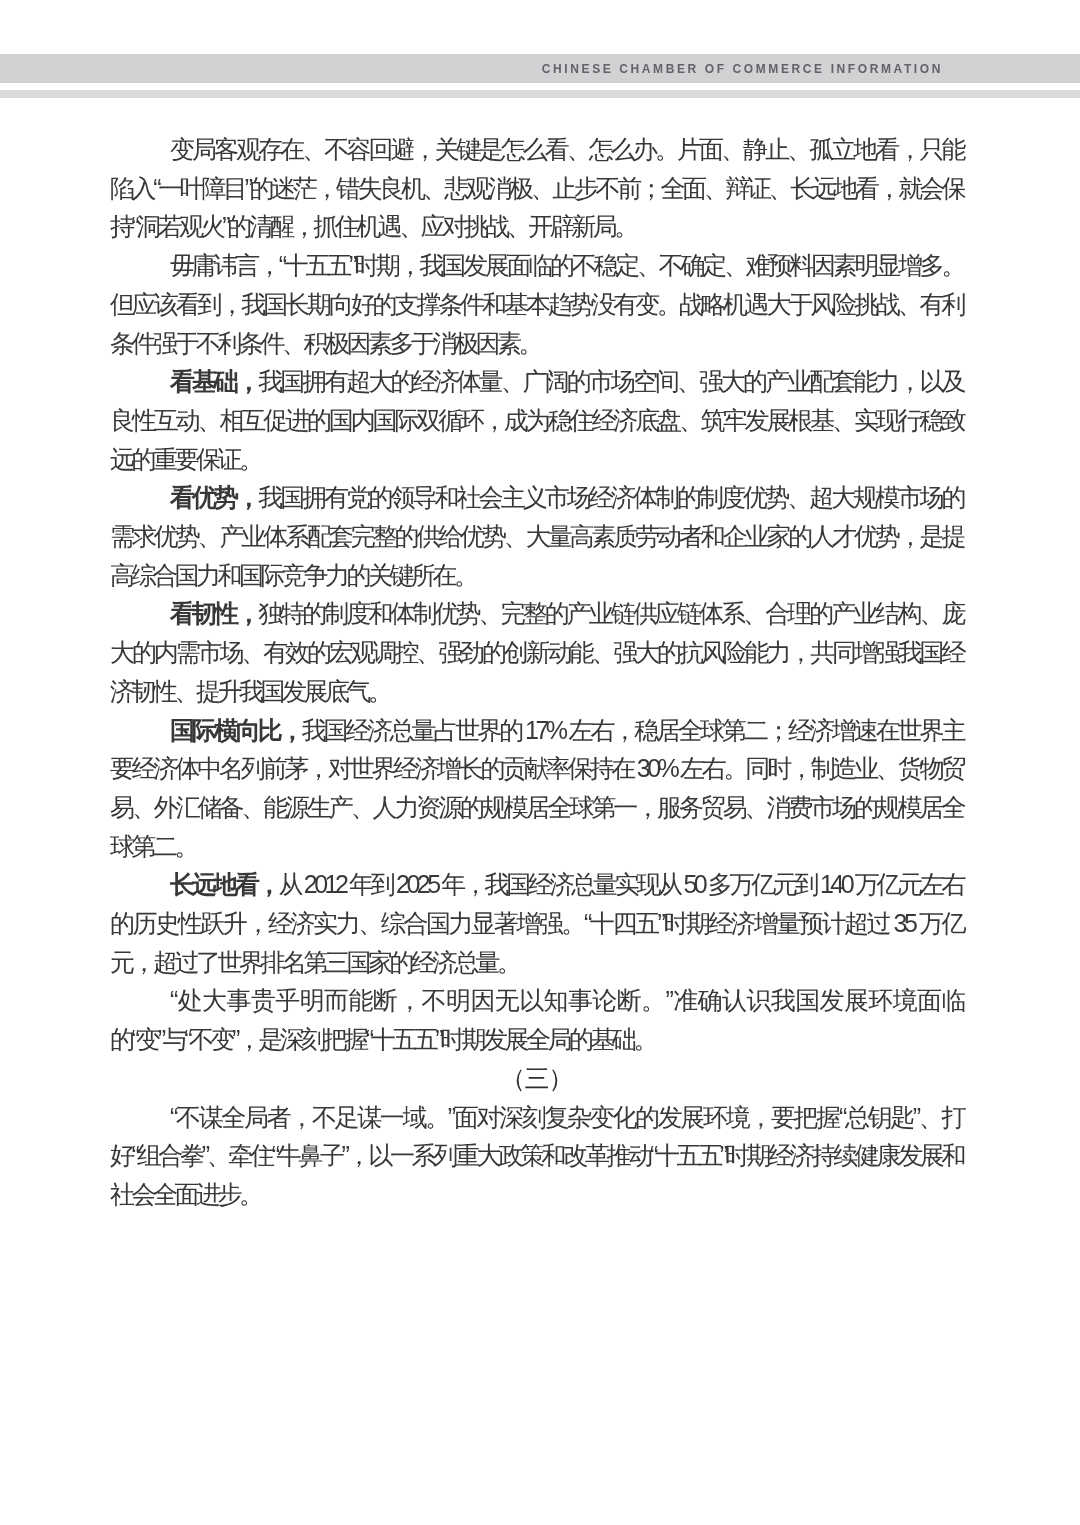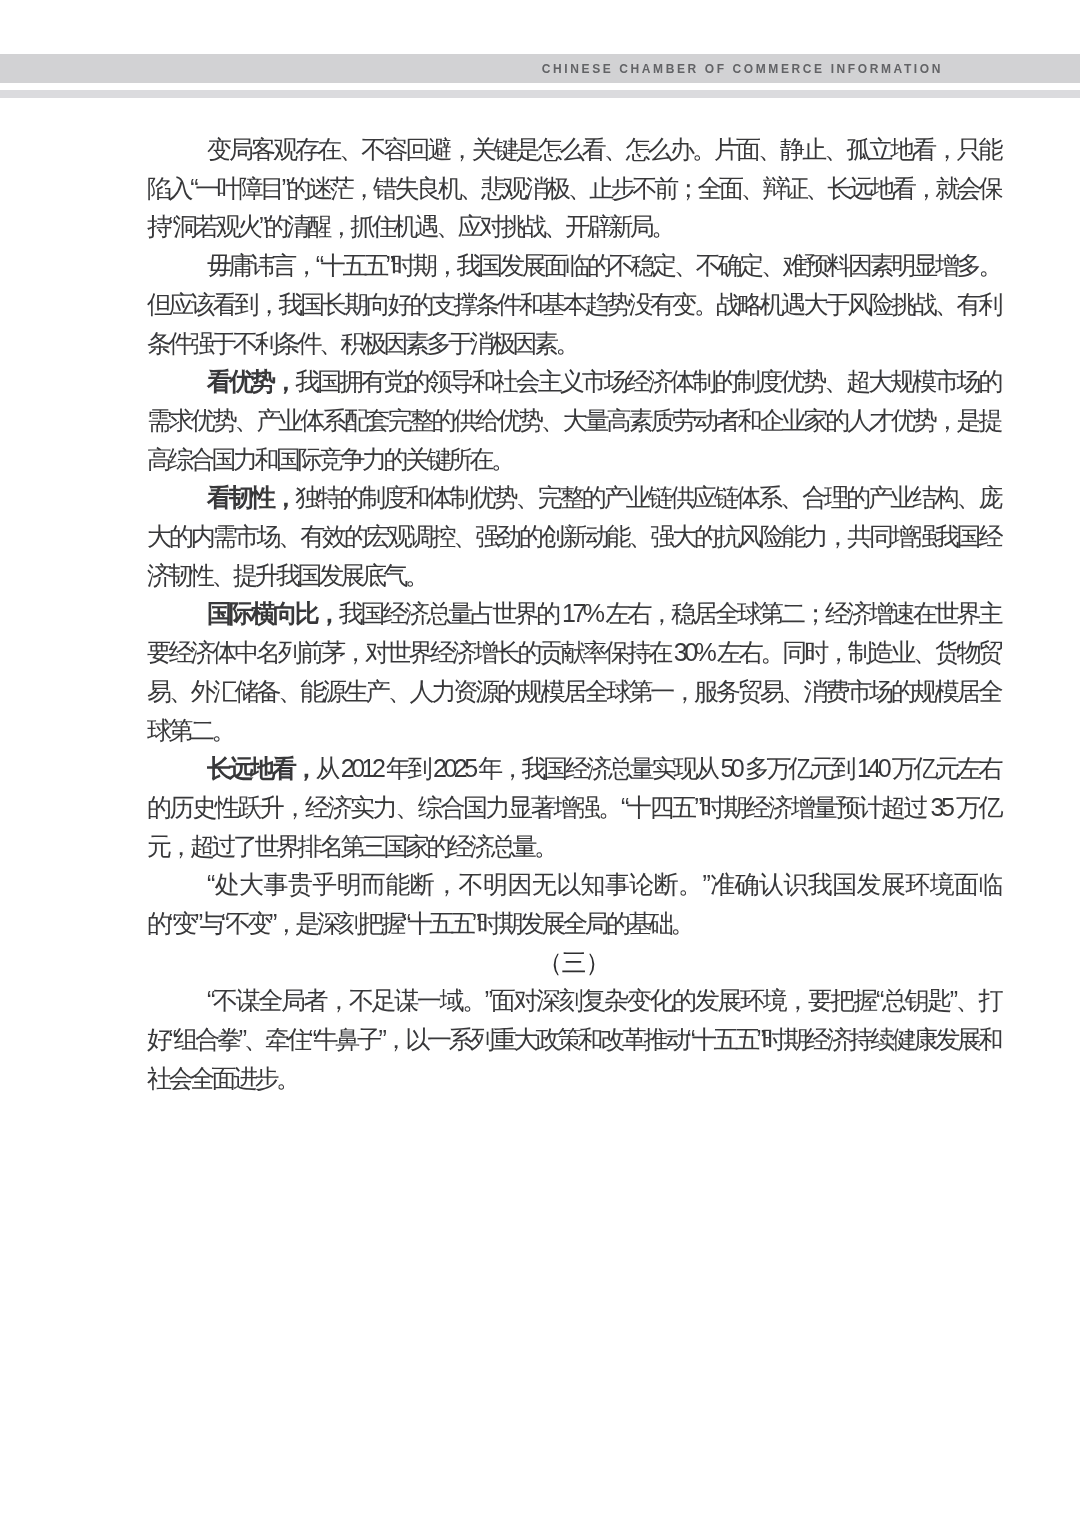--- a/index.html
+++ b/index.html
@@ -38,21 +38,20 @@
   .content {
     position: absolute;
     top: 130px;
     left: 110px;
     width: 853px;
     font-size: 25px;
     line-height: 38.7px;
     letter-spacing: -3.5px;
     color: #38383a;
     text-align: justify;
-    margin-left: 37px;
   }
   .para {
     margin: 0;
     text-indent: 60px;
   }
   .para .lead { font-weight: bold; }
   .heading {
     margin: 0;
     text-indent: 0;
     text-align: center;
@@ -79,20 +78,21 @@
     <span class="header-band-text">CHINESE CHAMBER OF COMMERCE INFORMATION</span>
   </div>
   <div class="header-thin-band"></div>
 
   <div class="content">
 
     <p class="para"><span class="lead"></span><span>变局客观存在、不容回避，关键是怎么看、怎么办。片面、静止、孤立地看，只能陷入“一叶障目”的迷茫，错失良机、悲观消极、止步不前；全面、辩证、长远地看，就会保持“洞若观火”的清醒，抓住机遇、应对挑战、开辟新局。</span></p>
 
     <p class="para"><span class="lead"></span><span>毋庸讳言，“十五五”时期，我国发展面临的不稳定、不确定、难预料因素明显增多。但应该看到，我国长期向好的支撑条件和基本趋势没有变。战略机遇大于风险挑战、有利条件强于不利条件、积极因素多于消极因素。</span></p>
 
+    <p class="para"><span class="lead">看基础，</span><span>我国拥有超大的经济体量、广阔的市场空间、强大的产业配套能力，以及良性互动、相互促进的国内国际双循环，成为稳住经济底盘、筑牢发展根基、实现行稳致远的重要保证。</span></p>
 
     <p class="para"><span class="lead">看优势，</span><span>我国拥有党的领导和社会主义市场经济体制的制度优势、超大规模市场的需求优势、产业体系配套完整的供给优势、大量高素质劳动者和企业家的人才优势，是提高综合国力和国际竞争力的关键所在。</span></p>
 
     <p class="para"><span class="lead">看韧性，</span><span>独特的制度和体制优势、完整的产业链供应链体系、合理的产业结构、庞大的内需市场、有效的宏观调控、强劲的创新动能、强大的抗风险能力，共同增强我国经济韧性、提升我国发展底气。</span></p>
 
 
     <p class="para"><span class="lead">国际横向比，</span><span>我国经济总量占世界的 17% 左右，稳居全球第二；经济增速在世界主要经济体中名列前茅，对世界经济增长的贡献率保持在 30% 左右。同时，制造业、货物贸易、外汇储备、能源生产、人力资源的规模居全球第一，服务贸易、消费市场的规模居全球第二。</span></p>
 
     <p class="para"><span class="lead">长远地看，</span><span>从 2012 年到 2025 年，我国经济总量实现从 50 多万亿元到 140 万亿元左右的历史性跃升，经济实力、综合国力显著增强。“十四五”时期经济增量预计超过 35 万亿元，超过了世界排名第三国家的经济总量。</span></p>
 

